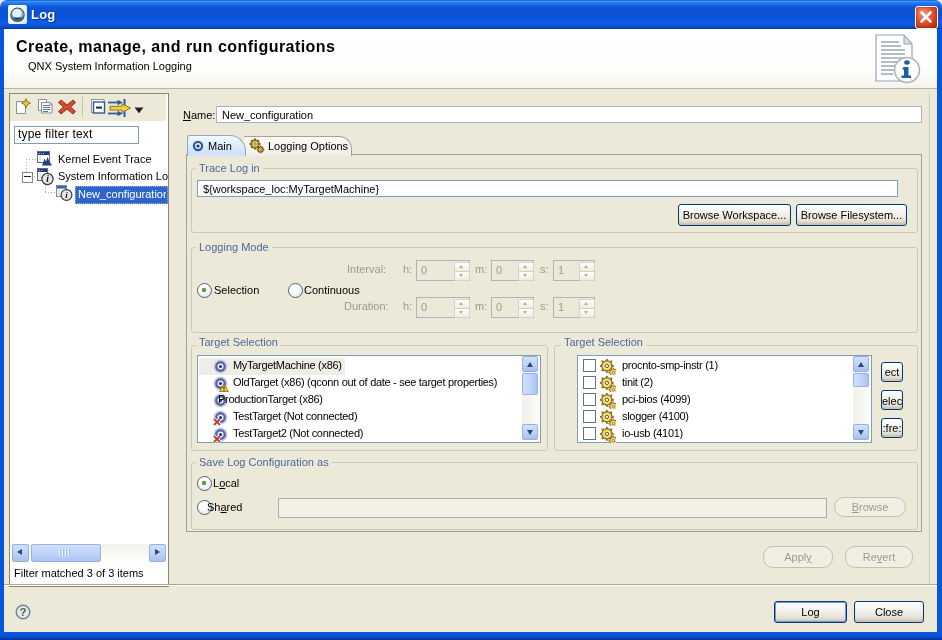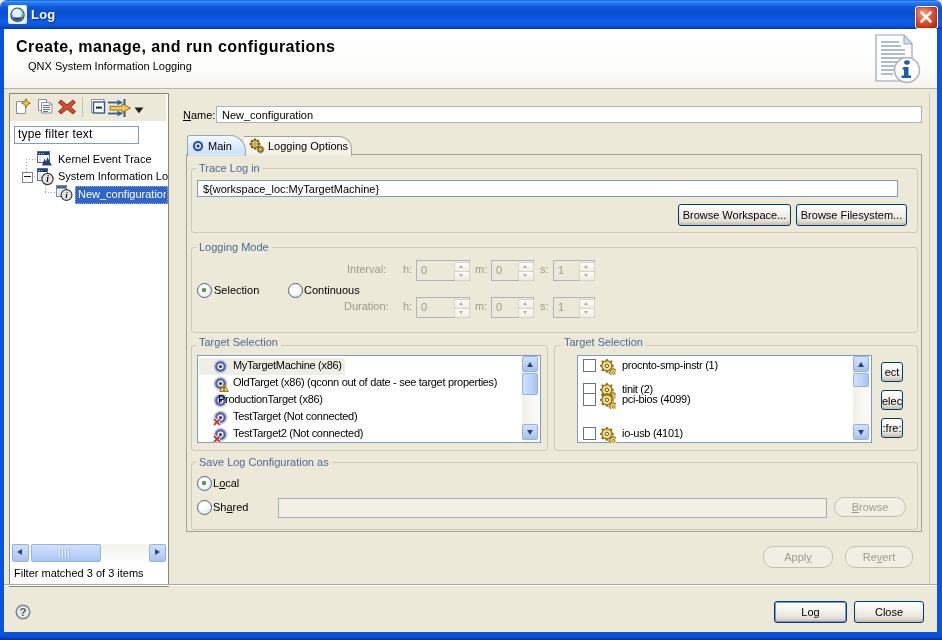--- a/index.html
+++ b/index.html
@@ -429,33 +429,40 @@
 <div class="grp" style="left:554px;top:345px;width:362px;height:104px;"></div>
 <div class="glabel" style="left:561px;top:336px;">Target Selection</div>
 <div class="list" id="prlist" style="left:577px;top:355px;width:293px;height:86px;">
   <div class="lrow" style="top:2px;">
       <span class="cb" style="left:5px;top:1px;"></span>
       <svg style="position:absolute;left:21px;top:0px;" width="17" height="17" viewBox="0 0 14 14">
         <use href="#gear"></use>
       </svg>
       <span style="position:absolute;left:44px;top:1px;">procnto-smp-instr (1)</span>
     </div>
-  <div class="lrow" style="top:26px;text-align:center;">
+  <div class="lrow" style="top:19px;text-align:center;">
       <span class="cb" style="left:5px;top:1px;"></span>
       <svg style="position:absolute;left:21px;top:0px;" width="17" height="17" viewBox="0 0 14 14">
         <use href="#gear"></use>
       </svg>
       <span style="position:absolute;left:44px;top:1px;">tinit (2)</span>
     </div>
   <div class="lrow" style="top:36px;">
       <span class="cb" style="left:5px;top:1px;"></span>
       <svg style="position:absolute;left:21px;top:0px;" width="17" height="17" viewBox="0 0 14 14">
         <use href="#gear"></use>
       </svg>
       <span style="position:absolute;left:44px;top:1px;">pci-bios (4099)</span>
+    </div>
+  <div class="lrow" style="top:53px;">
+      <span class="cb" style="left:5px;top:1px;"></span>
+      <svg style="position:absolute;left:21px;top:0px;" width="17" height="17" viewBox="0 0 14 14">
+        <use href="#gear"></use>
+      </svg>
+      <span style="position:absolute;left:44px;top:1px;">slogger (4100)</span>
     </div>
   <div class="lrow" style="top:70px;">
       <span class="cb" style="left:5px;top:1px;"></span>
       <svg style="position:absolute;left:21px;top:0px;" width="17" height="17" viewBox="0 0 14 14">
         <use href="#gear"></use>
       </svg>
       <span style="position:absolute;left:44px;top:1px;">io-usb (4101)</span>
     </div>
   <div class="vscroll" style="left:275px;top:0;height:84px;">
     <div class="varrow up" style="top:0;"></div>
@@ -465,21 +472,21 @@
 </div>
 <div class="xpbtn" style="left:881px;top:362px;width:22px;height:20px;padding-top:3px;overflow:hidden;">ect</div>
 <div class="xpbtn" style="left:881px;top:390px;width:22px;height:20px;padding-top:4px;overflow:hidden;">elec</div>
 <div class="xpbtn" style="left:881px;top:418px;width:22px;height:20px;padding-top:3px;overflow:hidden;">:fre:</div>
 
 <div class="grp" style="left:191px;top:462px;width:725px;height:66px;"></div>
 <div class="glabel" style="left:196px;top:456px;">Save Log Configuration as</div>
 <div class="radio on" style="left:197px;top:476px;"></div>
 <div class="abs" style="left:213px;top:477px;">L<u>o</u>cal</div>
 <div class="radio" style="left:197px;top:500px;"></div>
-<div class="abs" style="left:213px;top:501px;">Sh<u>a</u>red</div>
+<div class="abs" style="left:207px;top:501px;">Sh<u>a</u>red</div>
 <div class="tfield" style="left:278px;top:498px;width:549px;height:20px;background:#f2f0e4;border-color:#a3aebc;"></div>
 <div class="dbtn" style="left:834px;top:497px;width:72px;height:20px;padding-top:3px;"><u>B</u>rowse</div>
 
 <div class="dbtn" style="left:763px;top:546px;width:70px;height:22px;padding-top:4px;">Appl<u>y</u></div>
 <div class="dbtn" style="left:845px;top:546px;width:68px;height:22px;padding-top:4px;">Re<u>v</u>ert</div>
 
 <div class="abs" style="left:929px;top:93px;width:1px;height:491px;background:#cdc9ba;"></div>
 <div class="abs" id="bottomsep"></div>
 
 <div class="xpbtn" style="left:774px;top:601px;width:73px;height:22px;padding-top:4px;box-shadow:inset 0 0 0 1px #7a96df, inset 0 -2px 2px rgba(160,140,110,.25);">Log</div>

